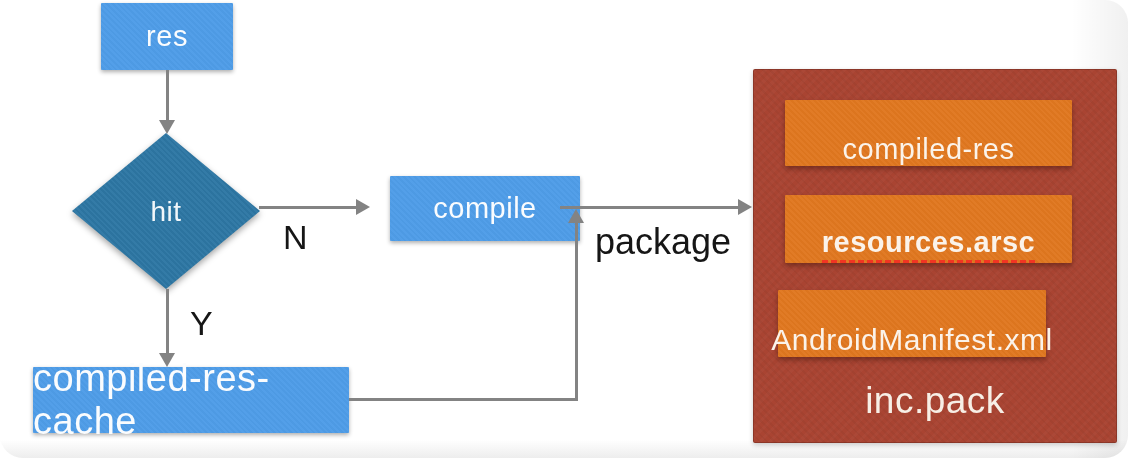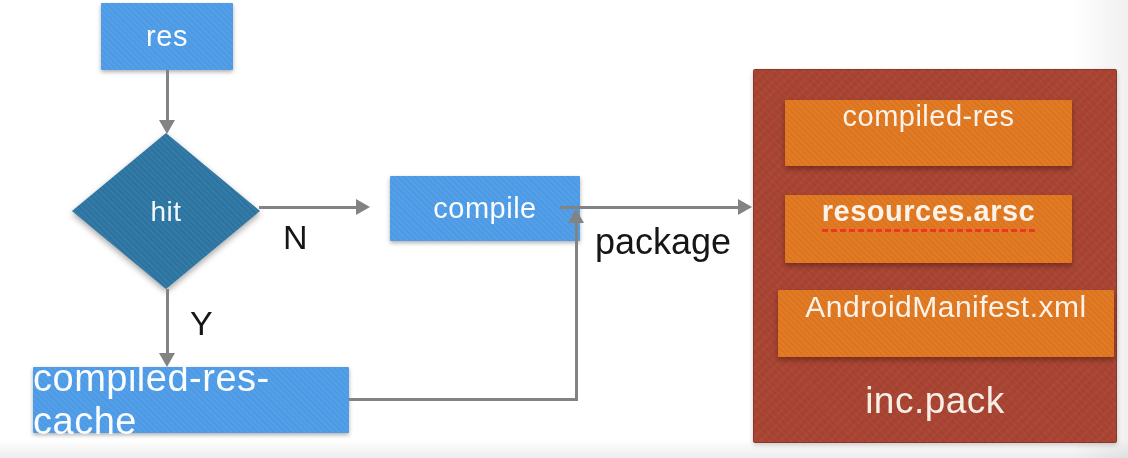--- a/index.html
+++ b/index.html
@@ -10,20 +10,21 @@
     background: #ffffff;
   }
   .canvas {
     position: relative;
     width: 1128px;
     height: 458px;
     background:
       linear-gradient(to right, rgba(0,0,0,0) 95%, rgba(0,0,0,0.06) 100%),
       linear-gradient(to bottom, rgba(0,0,0,0) 96%, rgba(0,0,0,0.07) 100%),
       #ffffff;
+    border-radius: 23px;
   }
 
   
   .node {
     position: absolute;
     display: flex;
     align-items: center;
     justify-content: center;
     color: #fafcfe;
     letter-spacing: 0.5px;
@@ -79,32 +80,32 @@
     width: 364px; height: 374px;
     background:
       repeating-linear-gradient(45deg, rgba(0,0,0,0.035) 0 2px, transparent 2px 5px),
       repeating-linear-gradient(-45deg, rgba(255,255,255,0.025) 0 3px, transparent 3px 7px),
       #a94432;
     border-radius: 2px;
     box-shadow: inset 0 0 0 1px rgba(90,28,20,0.35), 0 2px 5px rgba(0,0,0,0.2);
   }
   .pack-item {
     position: absolute;
-    display: flex; align-items: flex-start; justify-content: center;
+    display: flex; align-items: flex-end; justify-content: center;
     background:
       repeating-linear-gradient(45deg, rgba(255,255,255,0.03) 0 2px, rgba(0,0,0,0.02) 2px 4px),
       #e0771f;
     color: #fbf3ea;
     box-shadow: 0 3px 5px rgba(45,12,6,0.4);
     border-radius: 1px;
     letter-spacing: 0.5px;
   }
   .pack-item-1 { left: 32px; top: 31px;  width: 287px; height: 66px; font-size: 29px; }
   .pack-item-2 { left: 32px; top: 126px; width: 287px; height: 68px; font-size: 29px; font-weight: bold; }
-  .pack-item-3 { left: 25px; top: 221px; width: 336px; height: 67px; font-size: 30px; }
+  .pack-item-3 { left: 25px; top: 221px; width: 268px; height: 67px; font-size: 30px; }
   .misspelled {
     border-bottom: 3px dashed #f13523;
     padding-bottom: 1px;
   }
   .pack-caption {
     position: absolute;
     left: 0; top: 300px; width: 100%; height: 64px;
     display: flex; align-items: center; justify-content: center;
     color: #f7efe6;
     font-size: 37px;

